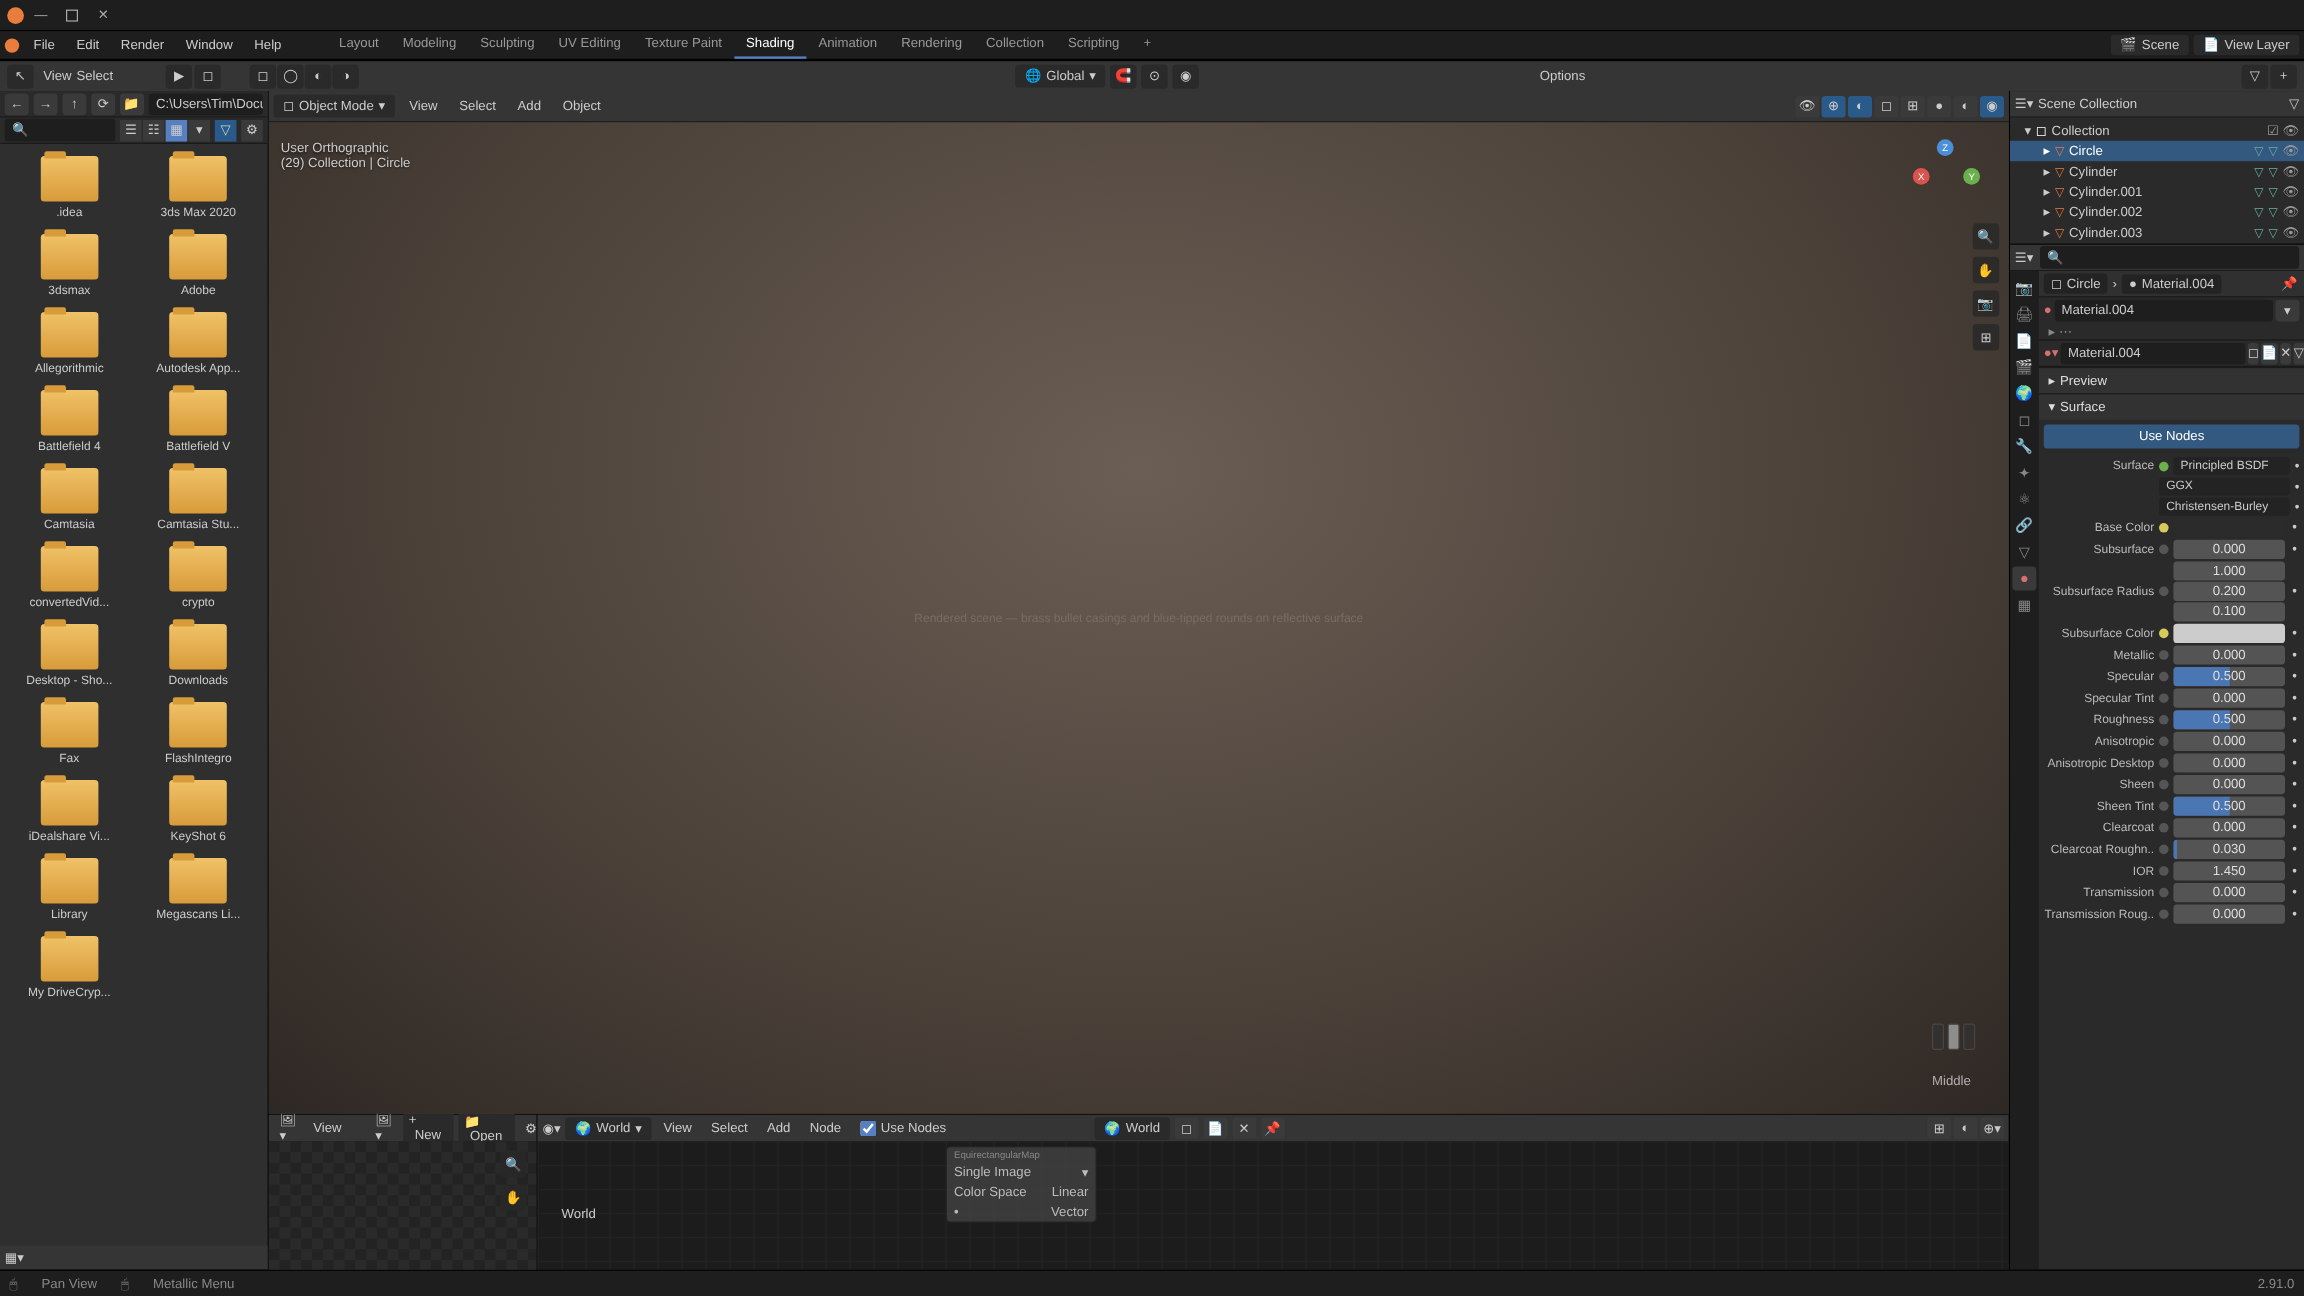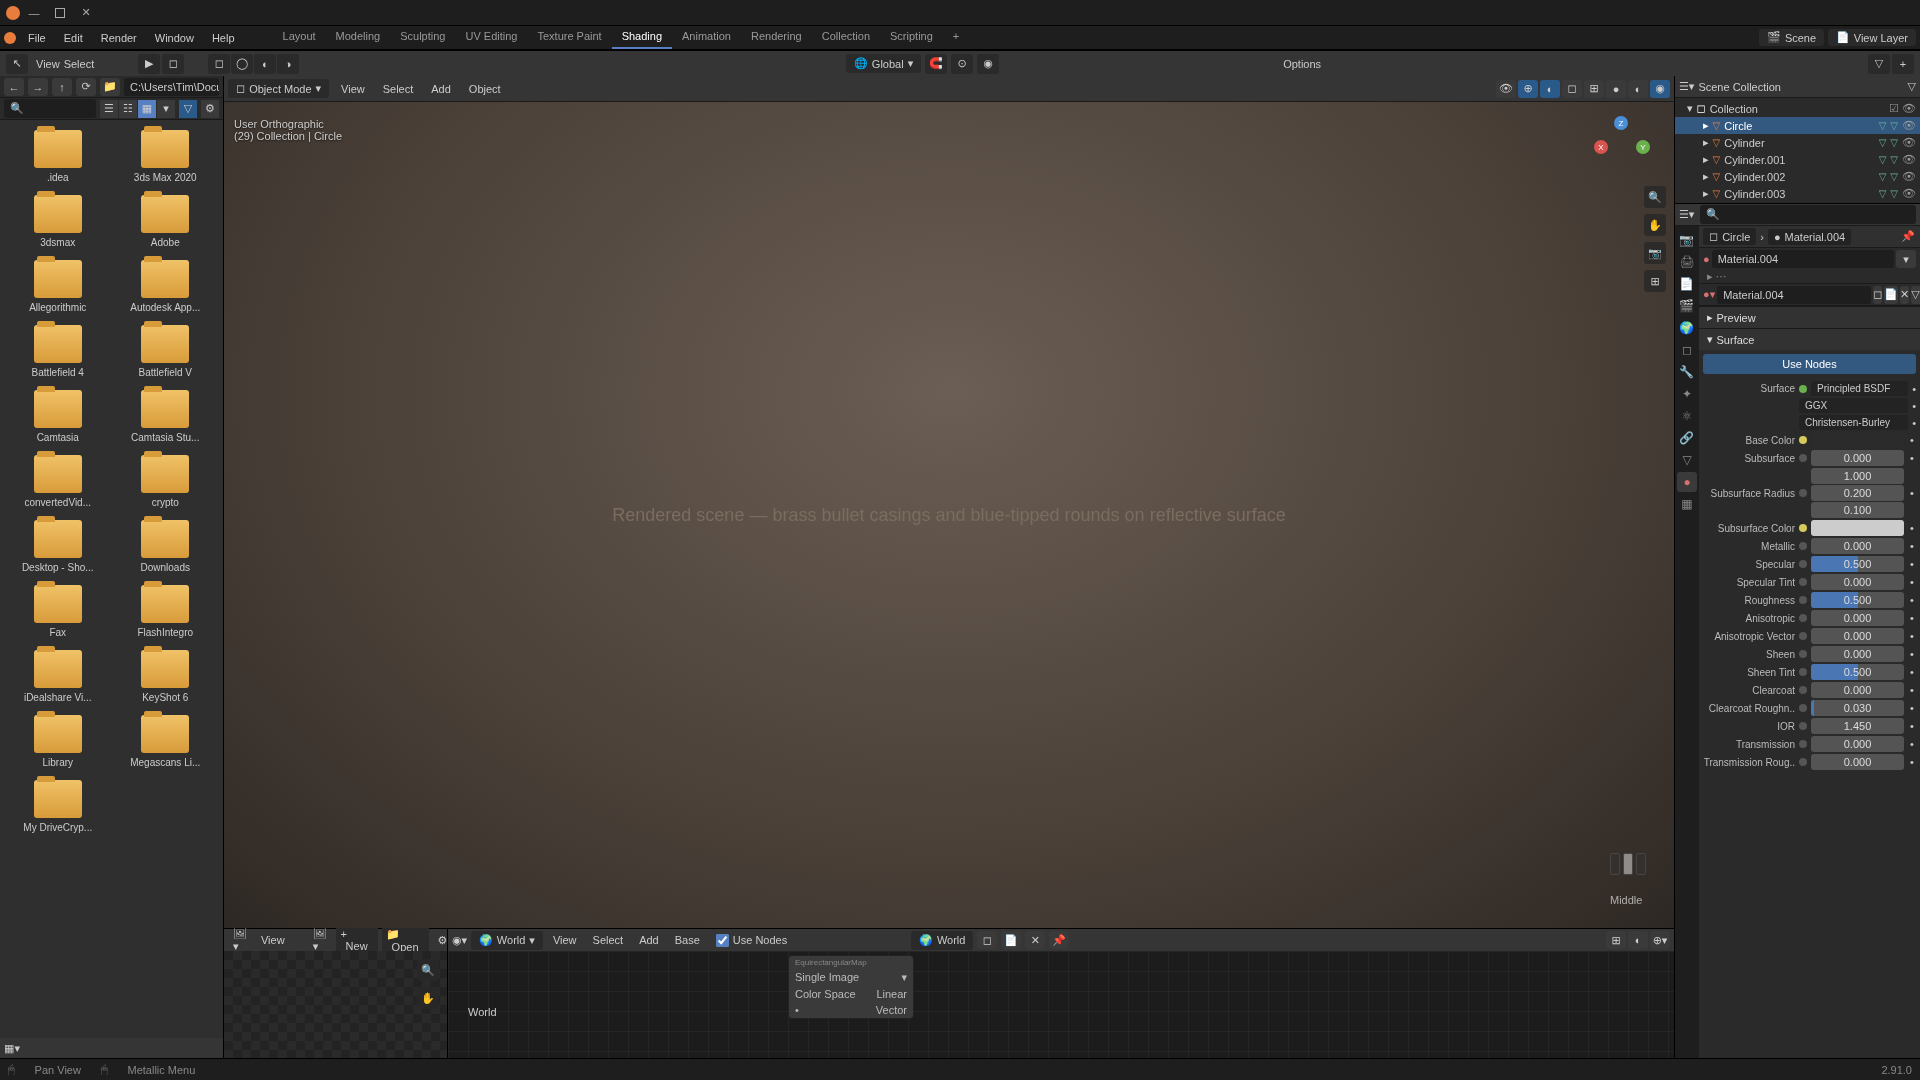--- a/index.html
+++ b/index.html
@@ -41,21 +41,21 @@
 .vp-orient{position:absolute;top:42px;left:10px;color:#ccc;font-size:11px;pointer-events:none;text-shadow:0 1px 2px rgba(0,0,0,.6)}
 .vp-overlay{position:absolute;bottom:16px;right:20px;color:#fff;opacity:0.6;font-size:32px;font-weight:300}
 .gizmo{position:absolute;top:40px;right:24px;width:56px;height:56px;pointer-events:none}
 .gizmo .axis{position:absolute;width:14px;height:14px;border-radius:50%;font-size:8px;display:flex;align-items:center;justify-content:center;color:#fff}
 .gizmo .ax-x{background:#d9534f;left:0;top:24px}
 .gizmo .ax-y{background:#6ab04c;right:0;top:24px}
 .gizmo .ax-z{background:#4a8fd8;left:20px;top:0}
 .vpside{position:absolute;top:110px;right:8px;display:flex;flex-direction:column;gap:6px}
 .vpsidebtn{width:22px;height:22px;background:rgba(40,40,40,.8);border-radius:3px;display:flex;align-items:center;justify-content:center;color:#ccc;cursor:pointer}
 .render-img{position:absolute;inset:26px 0 0 0;background:radial-gradient(ellipse at 50% 35%,#6b5e54,#4a4038 60%,#2e2824);display:flex;align-items:center;justify-content:center}
-.render-content{color:#7a6d60;font-size:18px;text-align:center;pointer-events:none}
+.render-content{color:#7a6d60;font-size:10px;text-align:center;pointer-events:none}
 .topbar2{height:26px;background:#353535;display:flex;align-items:center;padding:0 6px;gap:4px;border-top:1px solid #000}
 .topbar2 .tbtn{width:22px;height:20px;background:#2a2a2a;border-radius:3px;display:flex;align-items:center;justify-content:center;color:#ccc;cursor:pointer}
 .bottom-editors{height:130px;display:flex;border-top:1px solid #000}
 .img-editor{width:224px;background:#232323;border-right:1px solid #000;display:flex;flex-direction:column}
 .ie-header{height:22px;background:#353535;display:flex;align-items:center;padding:0 4px;gap:4px}
 .ie-header span{padding:2px 5px;color:#ccc}
 .ie-btn{background:#2a2a2a;padding:2px 8px;border-radius:3px;color:#ccc;cursor:pointer}
 .ie-checker{flex:1;background:#1e1e1e;position:relative}
 .ie-checker::before{content:"";position:absolute;inset:0;background:repeating-conic-gradient(#2a2a2a 0 25%,#232323 0 50%) 0 0/18px 18px}
 .node-editor{flex:1;background:#232323;display:flex;flex-direction:column}
@@ -349,21 +349,21 @@
           </div>
         </div>
       </div>
       <div class="node-editor">
         <div class="ne-header">
           <span>◉▾</span>
           <div class="modebox">🌍 <span>World</span> ▾</div>
           <span class="mitem">View</span>
           <span class="mitem">Select</span>
           <span class="mitem">Add</span>
-          <span class="mitem">Base</span>
+          <span class="mitem">Node</span>
           <label style="display:flex;align-items:center;gap:4px;margin-left:6px">
             <input type="checkbox" checked="" style="accent-color: rgb(86, 128, 194);"> 
               <span>Use Nodes</span>
           </label>
           <div class="modebox" style="margin-left:120px">🌍 <span>World</span></div>
           <div class="navbtn">◻</div>
           <div class="navbtn">📄</div>
           <div class="navbtn">✕</div>
           <div class="navbtn">📌</div>
           <div style="margin-left:auto;display:flex;gap:2px">
@@ -564,21 +564,21 @@
                   <div class="pval slider" style="--f:50%"><div class="fill"></div><span class="txt">0.500</span></div>
                   <span style="width:8px;text-align:center">•</span>
                 </div>
                 <div class="prow">
                   <div class="plabel">Anisotropic</div>
                   <div class="pdot "></div>
                   <div class="pval slider" style="--f:0%"><div class="fill"></div><span class="txt">0.000</span></div>
                   <span style="width:8px;text-align:center">•</span>
                 </div>
                 <div class="prow">
-                  <div class="plabel">Anisotropic Vector</div>
+                  <div class="plabel">Anisotropic Desktop</div>
                   <div class="pdot "></div>
                   <div class="pval slider" style="--f:0%"><div class="fill"></div><span class="txt">0.000</span></div>
                   <span style="width:8px;text-align:center">•</span>
                 </div>
                 <div class="prow">
                   <div class="plabel">Sheen</div>
                   <div class="pdot "></div>
                   <div class="pval slider" style="--f:0%"><div class="fill"></div><span class="txt">0.000</span></div>
                   <span style="width:8px;text-align:center">•</span>
                 </div>

